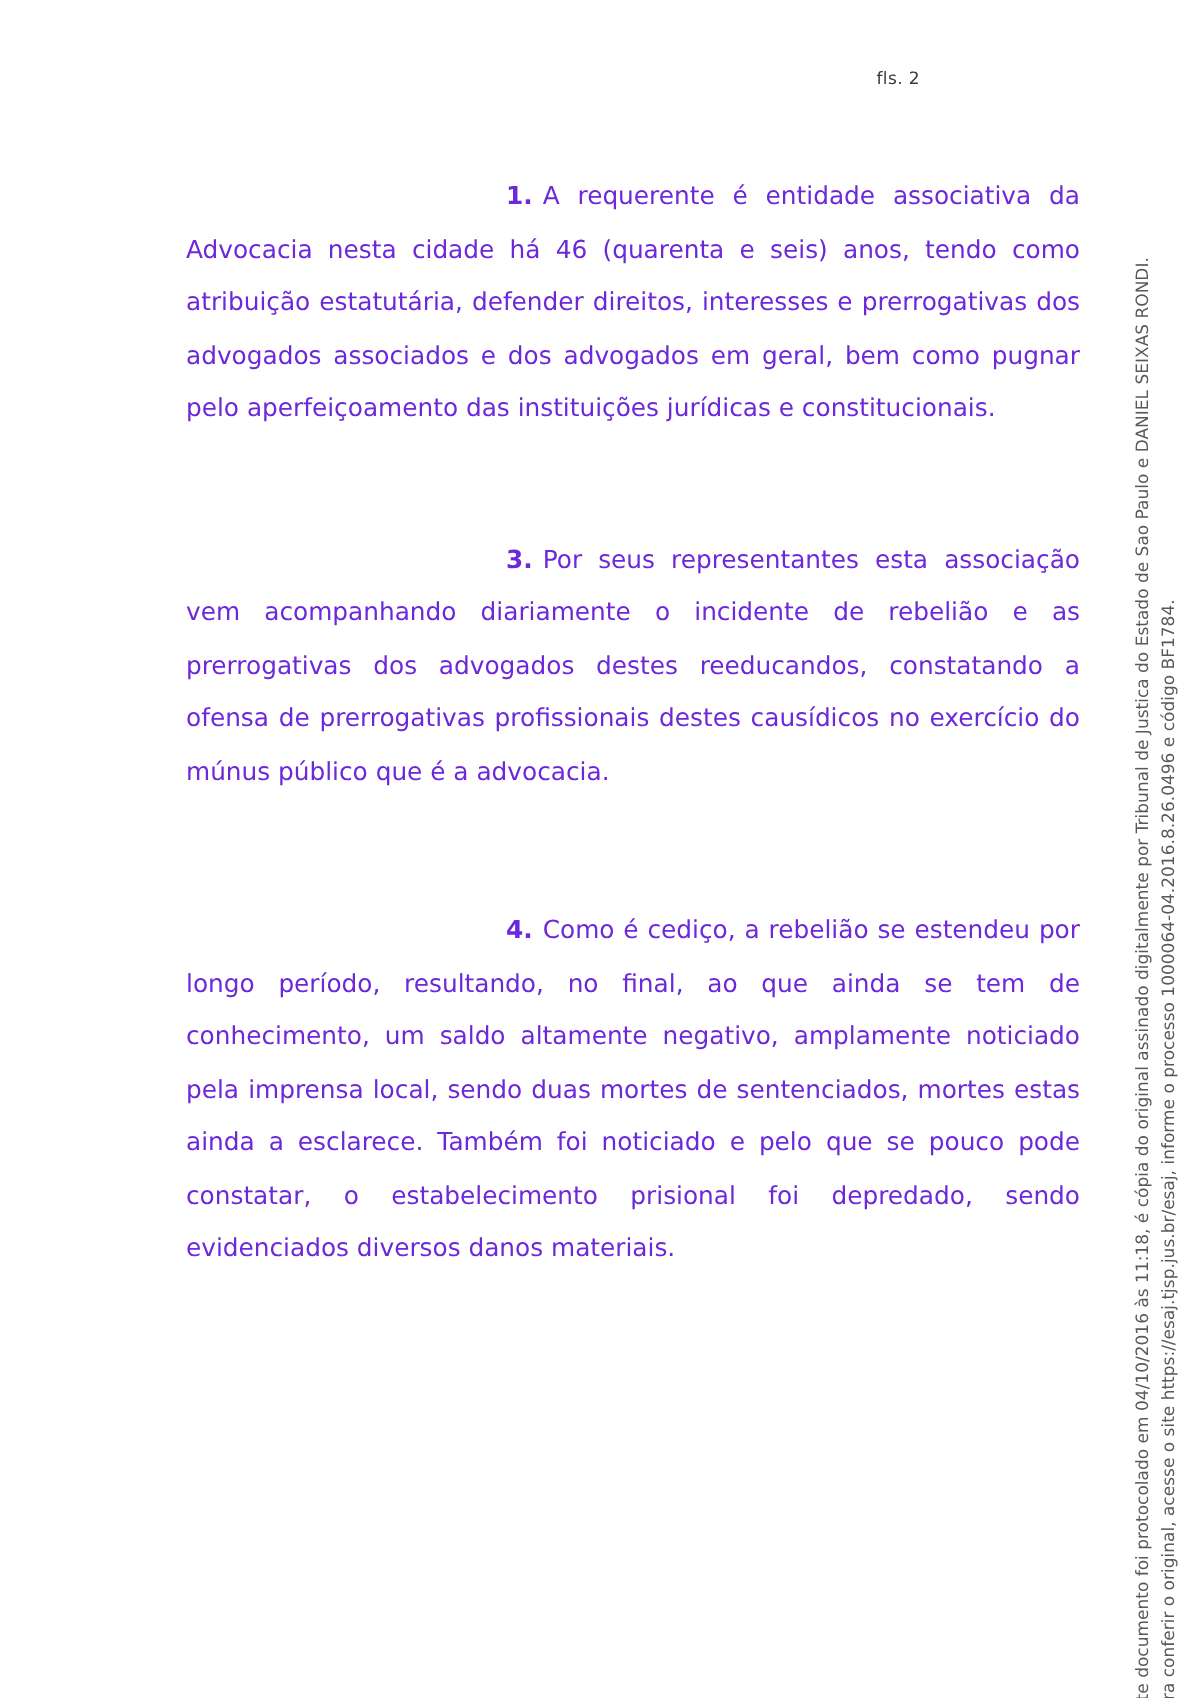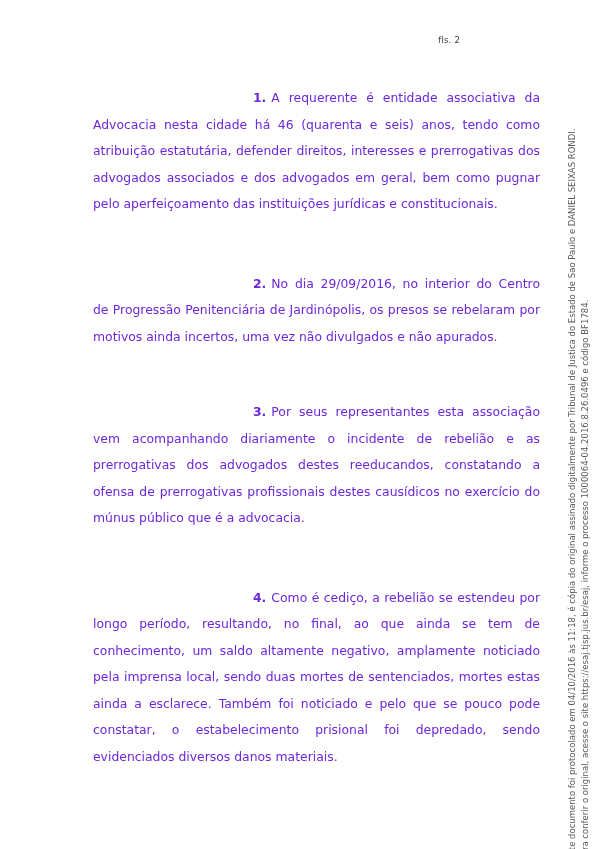--- a/index.html
+++ b/index.html
@@ -69,21 +69,20 @@
 <body>
 
 <div class="page">
 
   <div class="folio">fls. 2</div>
 
   <div class="content">
 
     <p class="para"><span class="para-num">1.</span><span>A requerente é entidade associativa da Advocacia nesta cidade há 46 (quarenta e seis) anos, tendo como atribuição estatutária, defender direitos, interesses e prerrogativas dos advogados associados e dos advogados em geral, bem como pugnar pelo aperfeiçoamento das instituições jurídicas e constitucionais.</span></p>
 
-    <p class="para"><span class="para-num">2.</span><span>No dia 29/09/2016, no interior do Centro de Progressão Penitenciária de Jardinópolis, os presos se rebelaram por motivos ainda incertos, uma vez não divulgados e não apurados.</span></p>
 
     <p class="para gap-lg"><span class="para-num">3.</span><span>Por seus representantes esta associação vem acompanhando diariamente o incidente de rebelião e as prerrogativas dos advogados destes reeducandos, constatando a ofensa de prerrogativas profissionais destes causídicos no exercício do múnus público que é a advocacia.</span></p>
 
     <p class="para"><span class="para-num">4.</span><span>Como é cediço, a rebelião se estendeu por longo período, resultando, no final, ao que ainda se tem de conhecimento, um saldo altamente negativo, amplamente noticiado pela imprensa local, sendo duas mortes de sentenciados, mortes estas ainda a esclarece. Também foi noticiado e pelo que se pouco pode constatar, o estabelecimento prisional foi depredado, sendo evidenciados diversos danos materiais.</span></p>
 
   </div>
 
   <div class="stamp">
     <div class="stamp-line">Este documento foi protocolado em 04/10/2016 às 11:18, é cópia do original assinado digitalmente por Tribunal de Justica do Estado de Sao Paulo e DANIEL SEIXAS RONDI.</div>
     <div class="stamp-line">Para conferir o original, acesse o site https://esaj.tjsp.jus.br/esaj, informe o processo 1000064-04.2016.8.26.0496 e código BF1784.</div>

